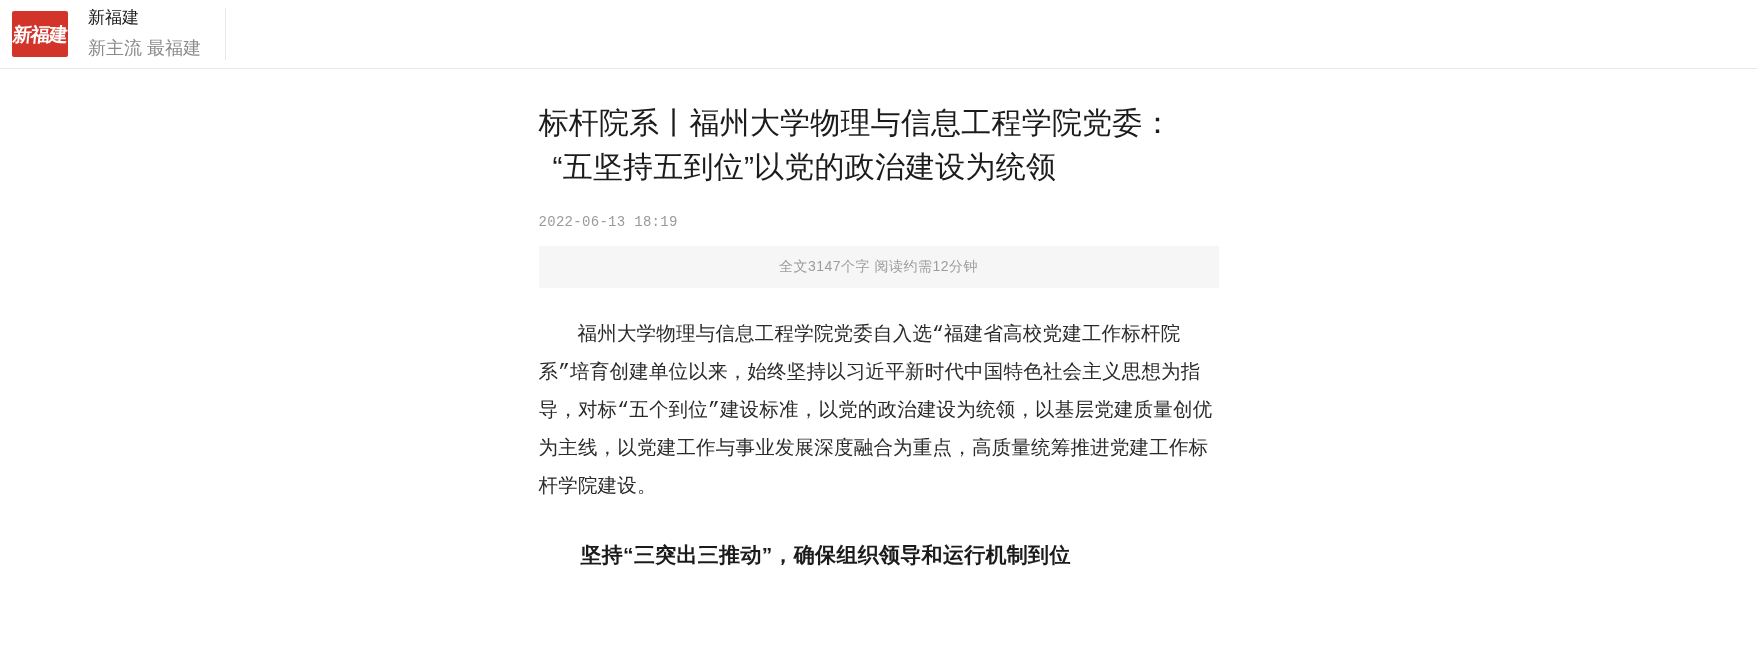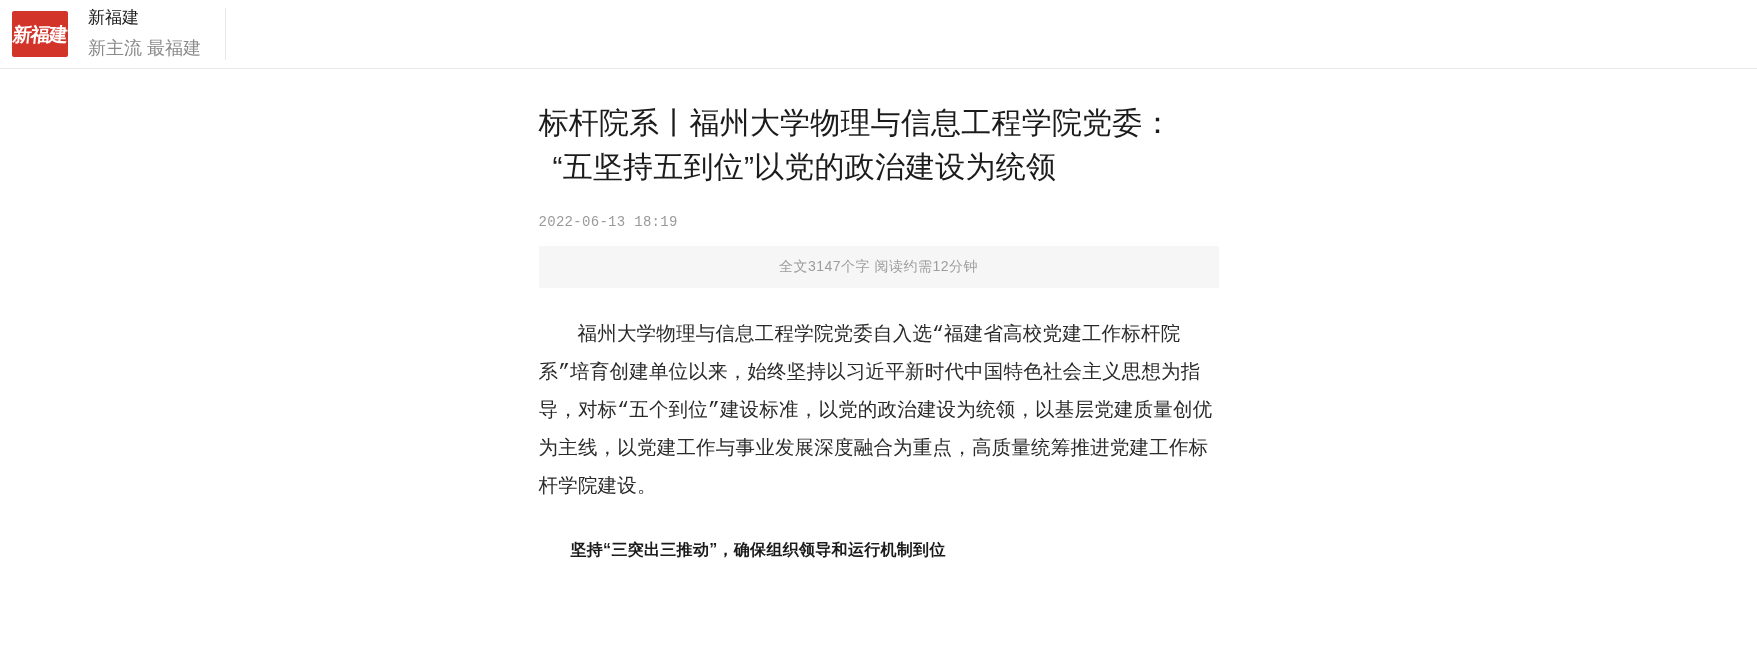--- a/index.html
+++ b/index.html
@@ -120,21 +120,21 @@
     font-size: 19.5px;
     line-height: 1.95;
     color: #2a2a2a;
     text-indent: 2em;
     margin: 0;
     letter-spacing: 0.2px;
     font-family: Liberation Mono, monospace;
   }
   .subhead {
     margin-top: 30px;
-    font-size: 16px;
+    font-size: 21px;
     font-weight: bold;
     color: #1b1b1b;
     text-indent: 2em;
     line-height: 1.8;
     letter-spacing: 0.3px;
   }
 </style>
 </head>
 <body>
 

